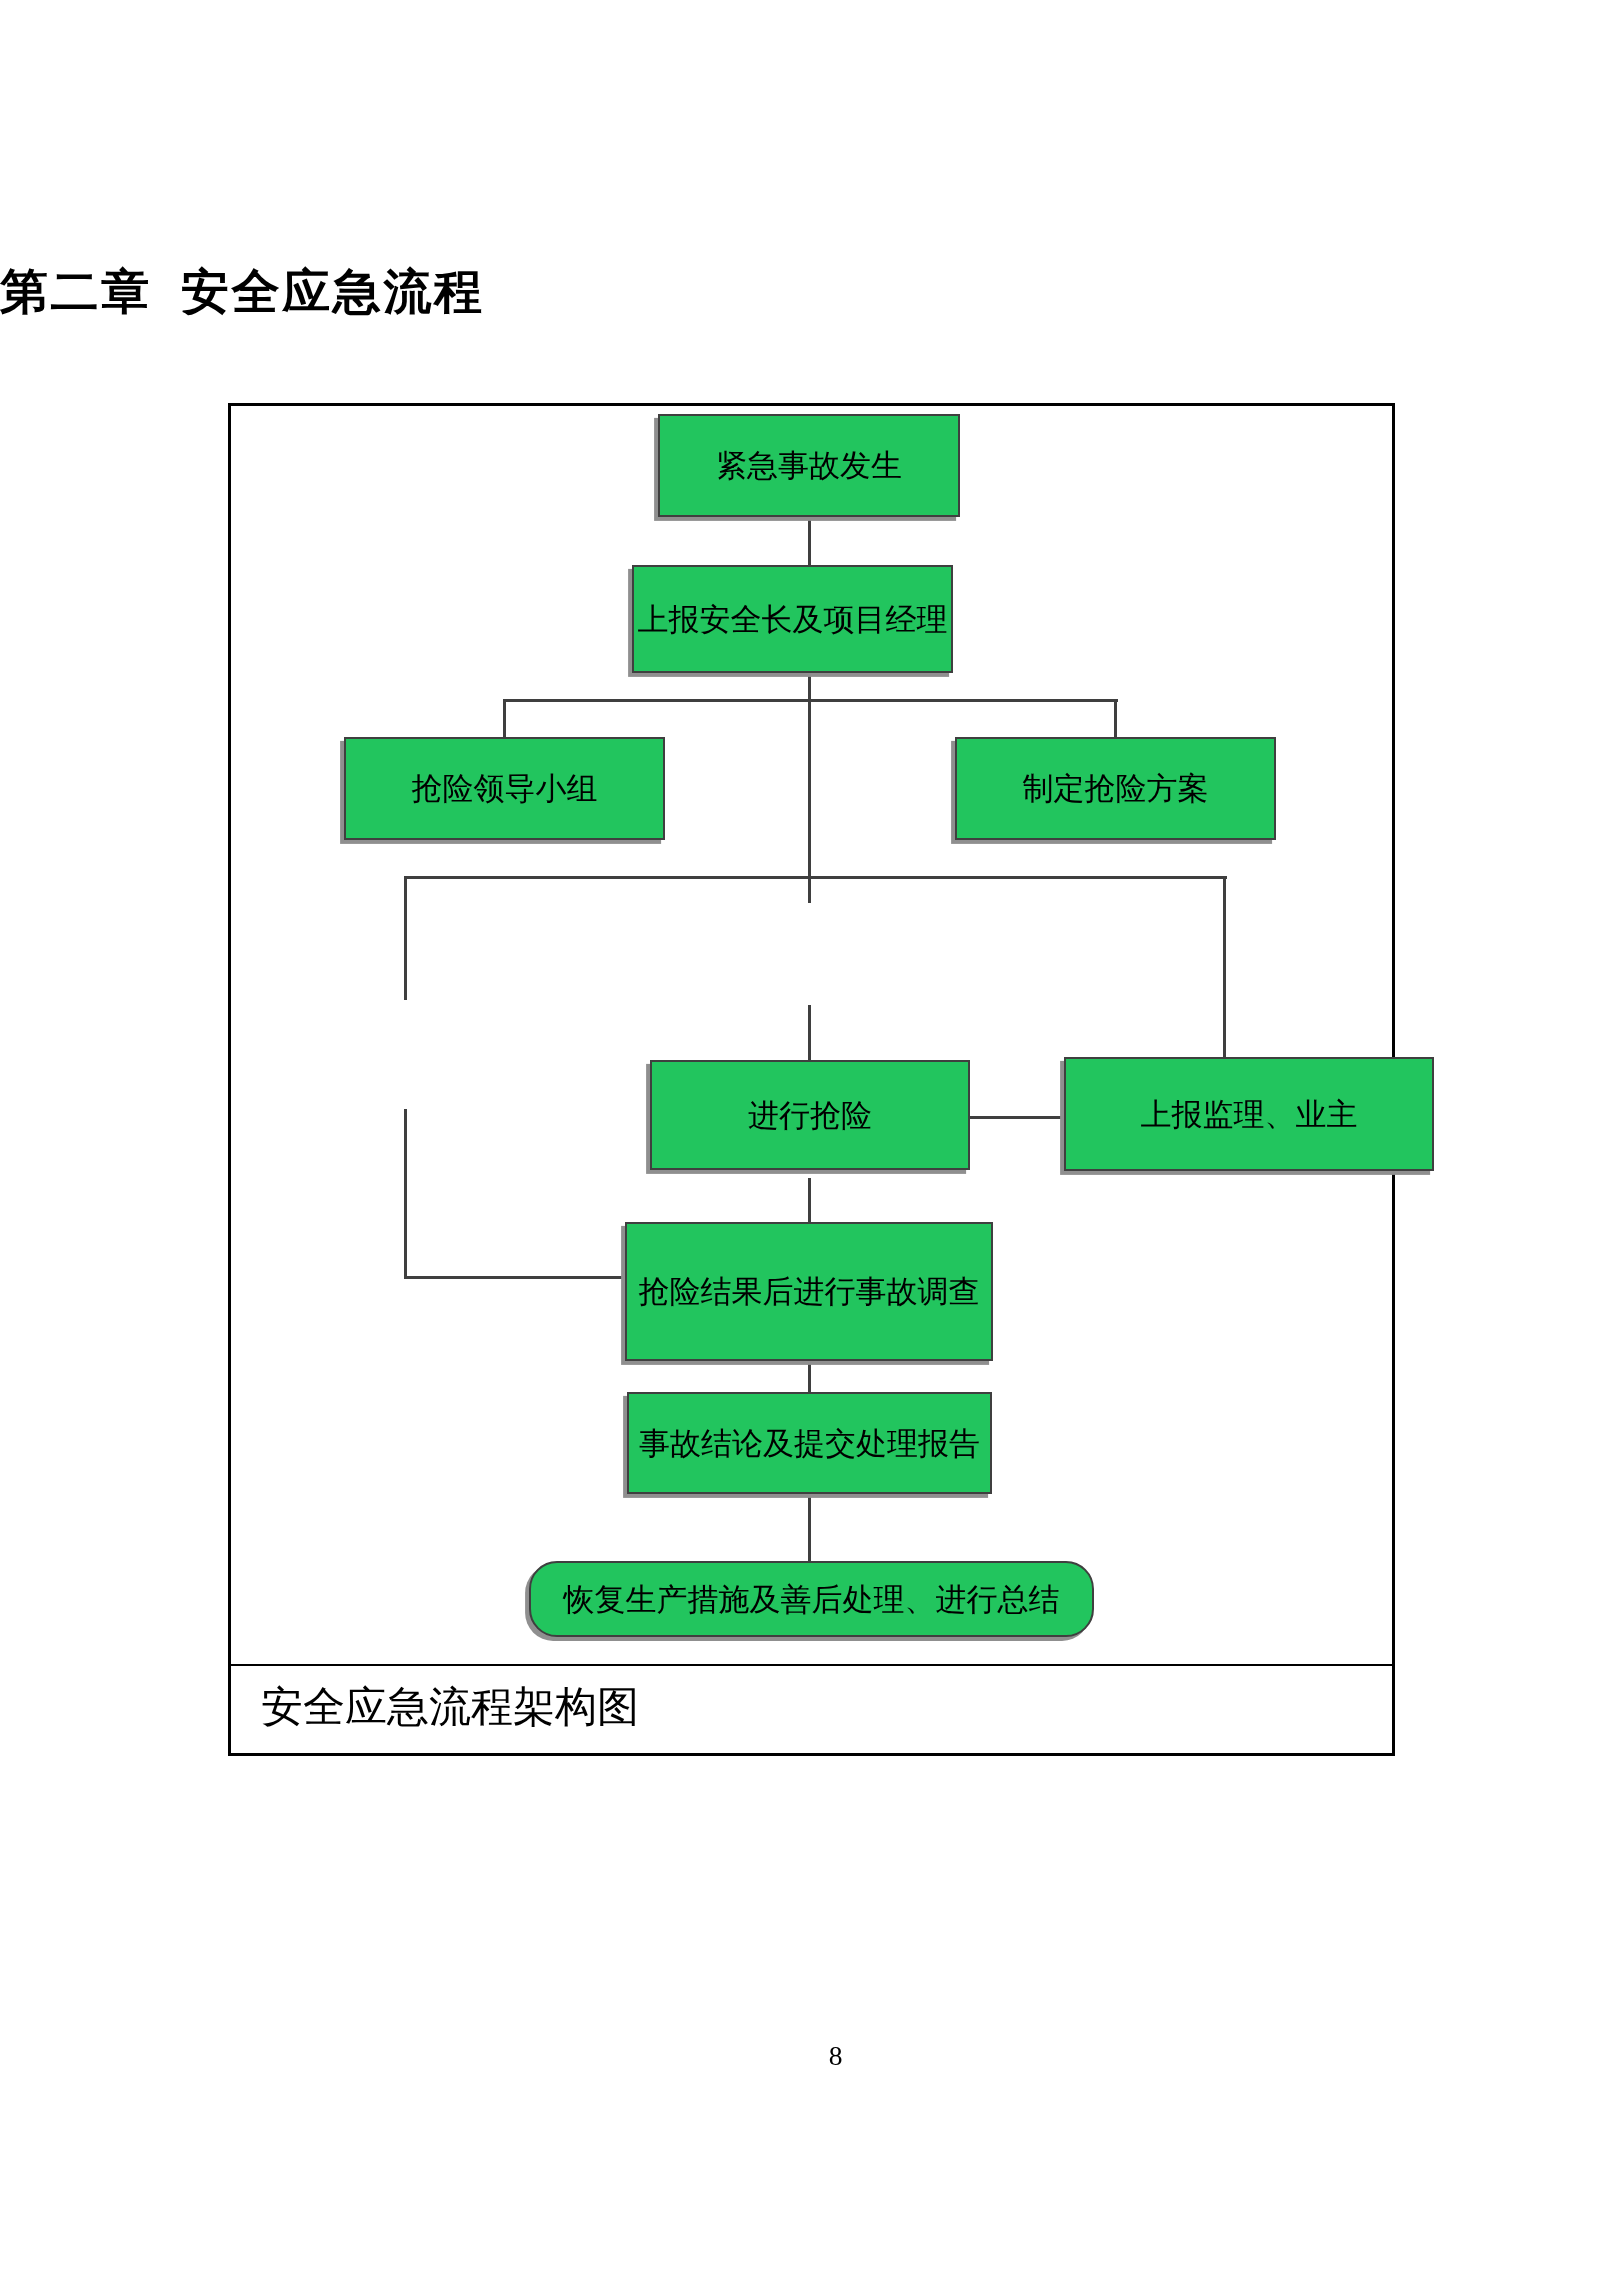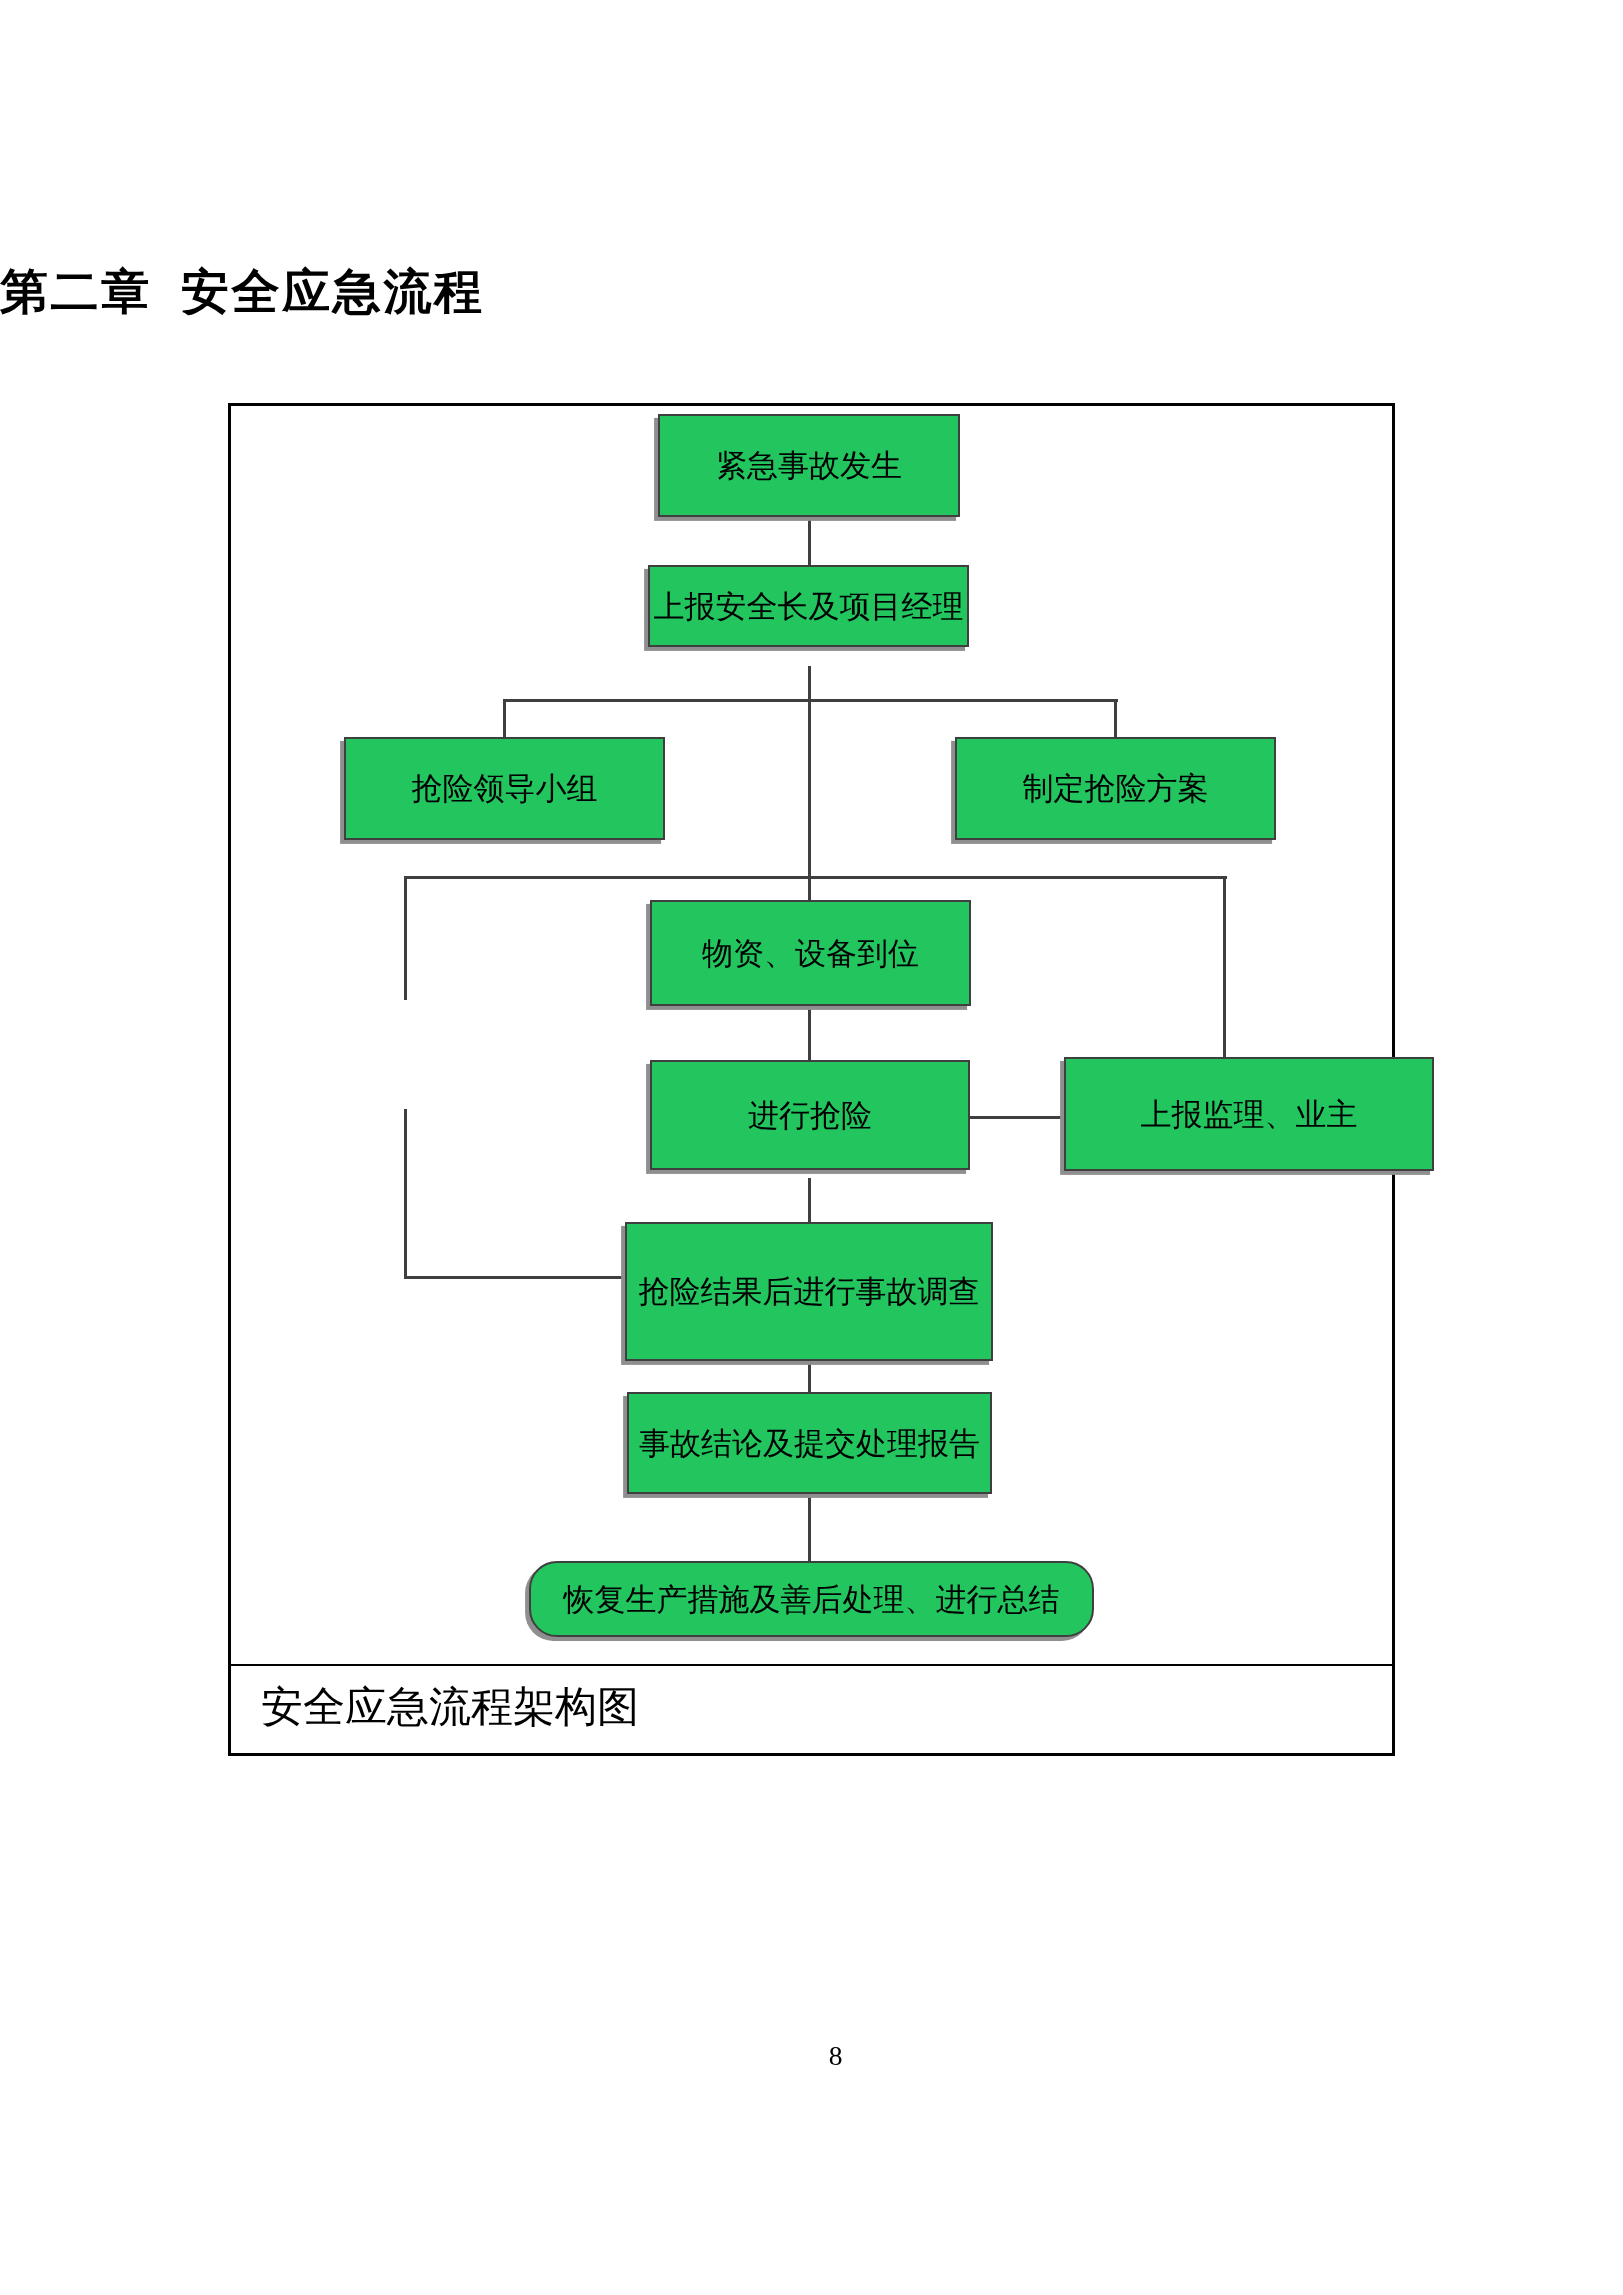--- a/index.html
+++ b/index.html
@@ -84,21 +84,21 @@
     position: absolute;
     left: 0;
     top: 2040px;
     width: 1671px;
     text-align: center;
     font-size: 27.5px;
   }
 
   
   .n0  { left:658px; top:414px;  width:302px; height:103px; }
-  .n1  { left:648px;  top:565px;  width:321px; height:82px;text-align:right; }
+  .n1  { left:632px;  top:565px;  width:321px; height:108px;text-align:right; }
   .n2  { left:344px;  top:737px; width:321px; height:103px; }
   .n3  { left:955px; top:737px; width:321px; height:103px; }
   .n4  { left:650px;  top:900px; width:321px; height:106px; }
   .n5  { left:245px;  top:997px; width:320px; height:113px; }
   .n6  { left:650px;  top:1060px; width:320px; height:110px; }
   .n7  { left:1064px; top:1057px; width:370px; height:114px; }
   .n8  { left:625px;  top:1222px; width:368px; height:139px; }
   .n9  { left:627px;  top:1392px; width:365px; height:102px; }
   .n10 { left:529px;  top:1561px; width:565px; height:76px;border-radius:28px; }
 
@@ -149,23 +149,20 @@
   </div>
   <div class="node n1">
     <span>上报安全长及项目经理</span>
   </div>
   <div class="node n2">
     <span>抢险领导小组</span>
   </div>
   <div class="node n3">
     <span>制定抢险方案</span>
   </div>
-  <div class="node n4">
-    <span>物资、设备到位</span>
-  </div>
   <div class="node n6">
     <span>进行抢险</span>
   </div>
   <div class="node n7">
     <span>上报监理、业主</span>
   </div>
   <div class="node n8">
     <span>抢险结果后进行事故调查</span>
   </div>
   <div class="node n9">

